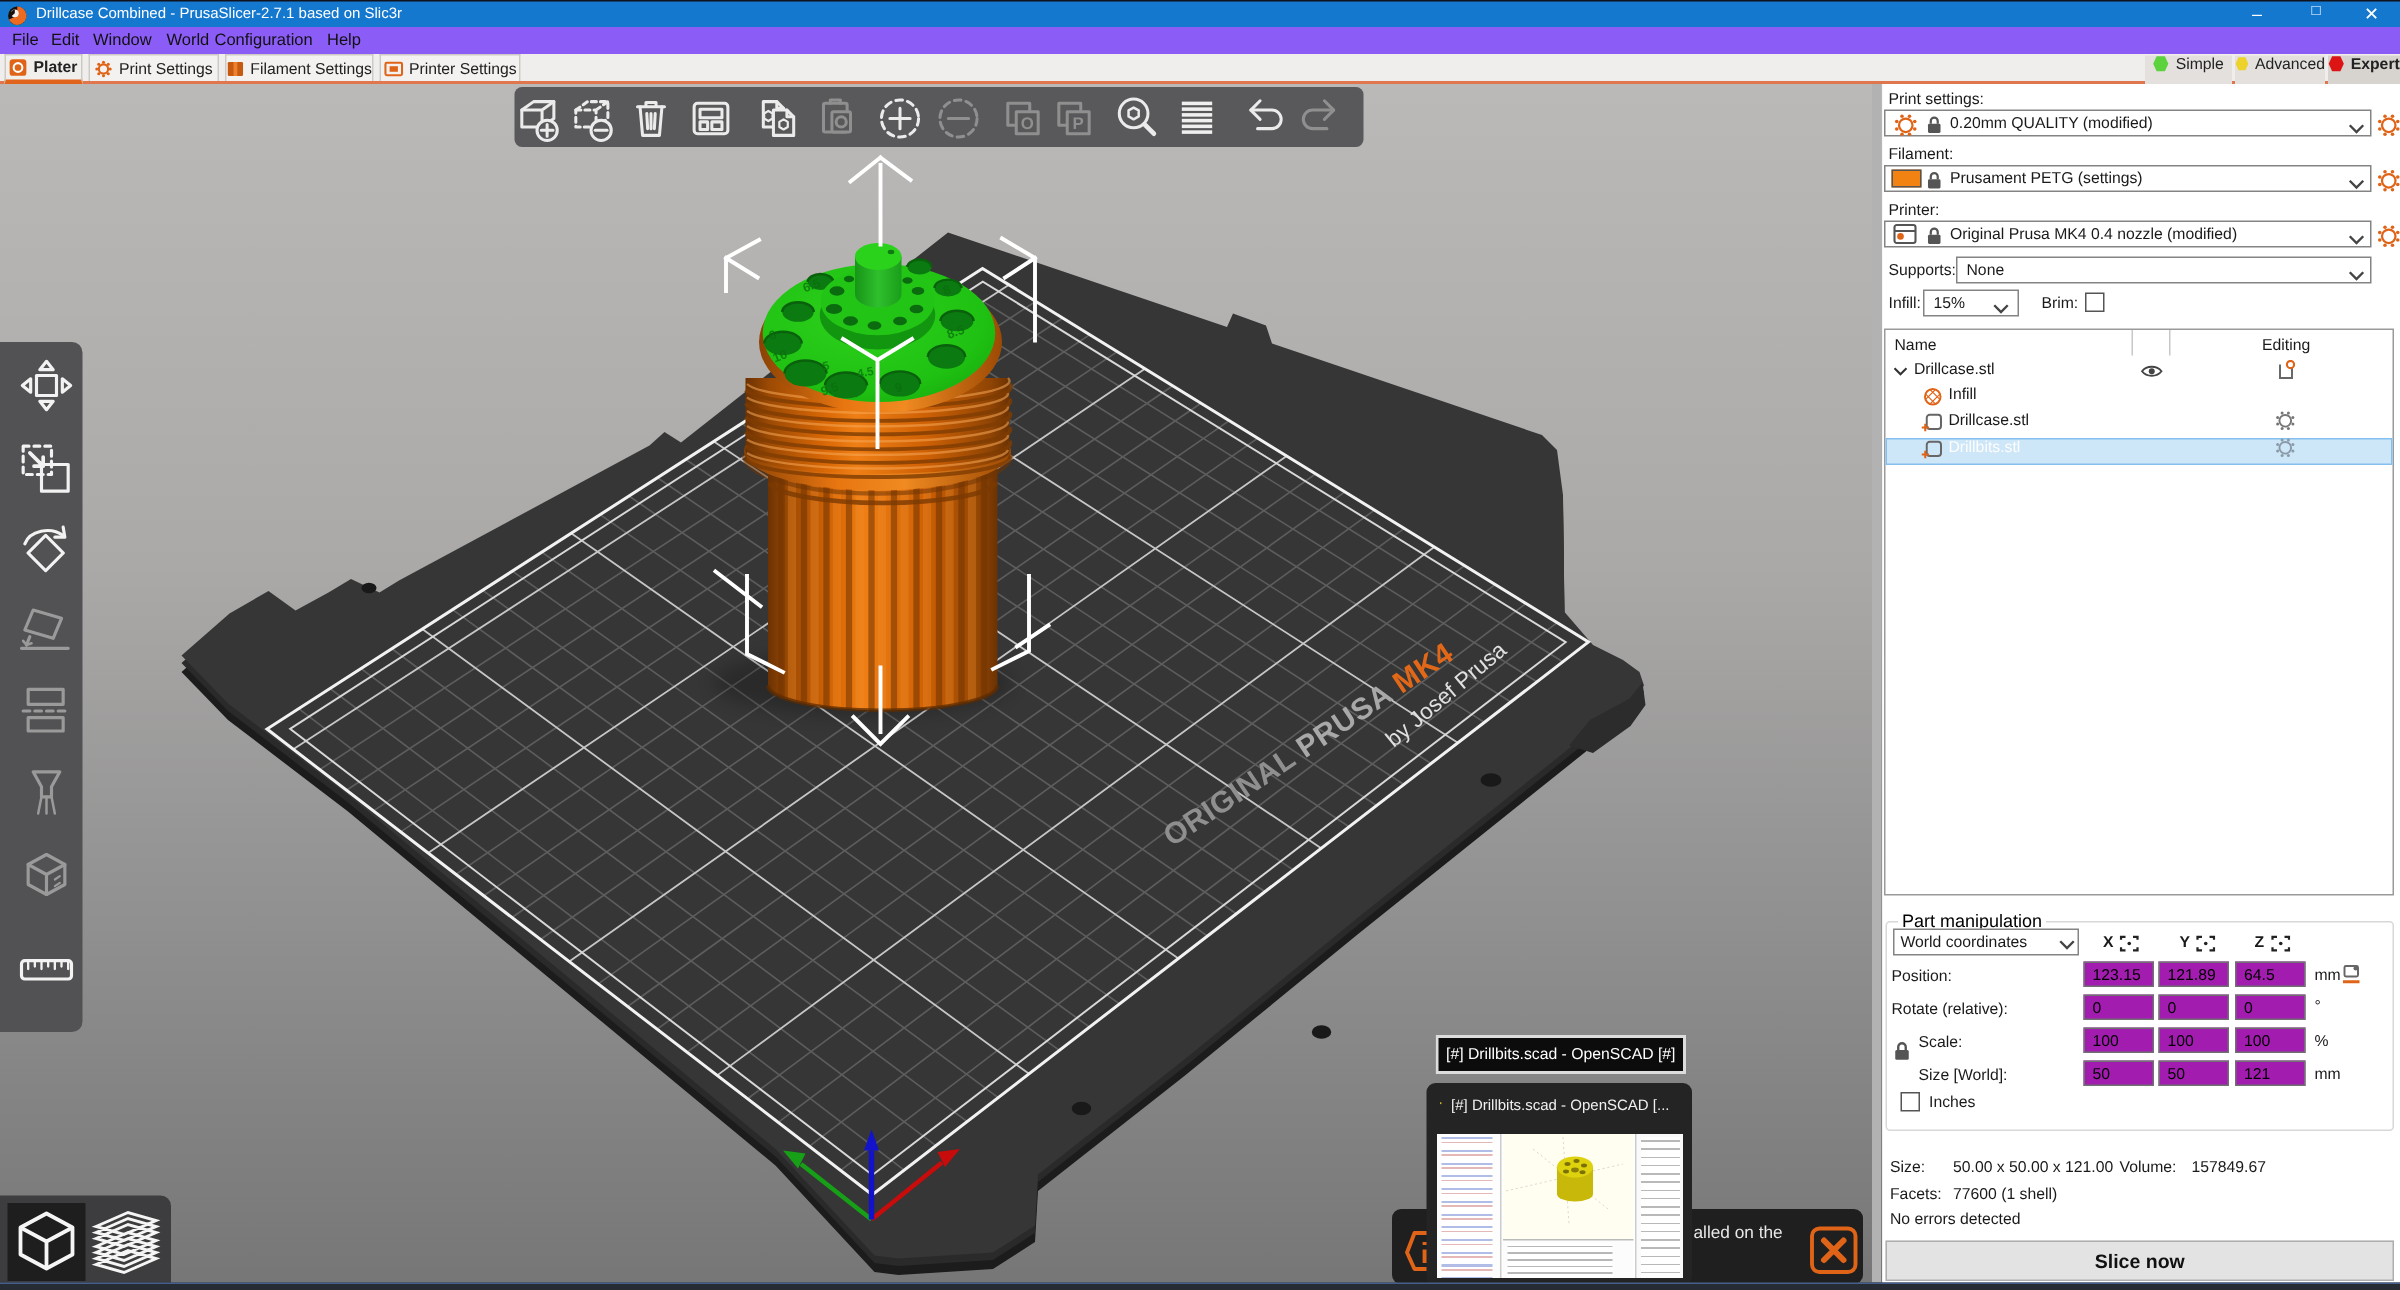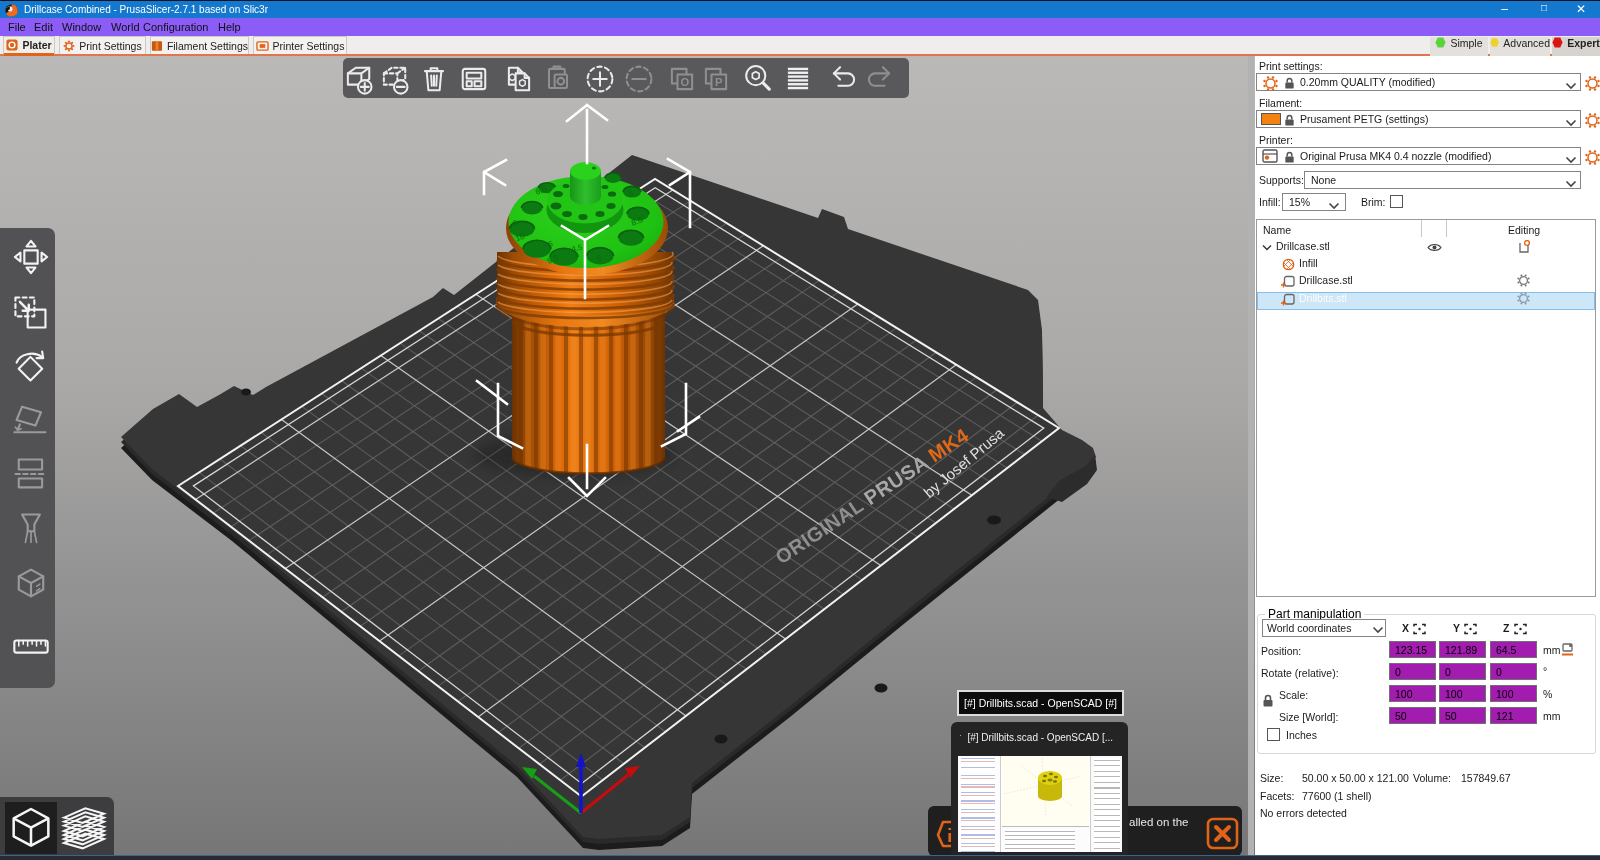--- a/index.html
+++ b/index.html
@@ -621,14 +621,15 @@
     </svg>
 <div class="cb" style="left:12px;top:672px"></div>
 <div class="lbl" style="left:31px;top:673px">Inches</div>
 <div class="lbl" style="left:5px;top:716px">Size:</div>
 <div class="lbl" style="left:47px;top:716px">50.00 x 50.00 x 121.00</div>
 <div class="lbl" style="left:158px;top:716px">Volume:</div>
 <div class="lbl" style="left:206px;top:716px">157849.67</div>
 <div class="lbl" style="left:5px;top:734px">Facets:</div>
 <div class="lbl" style="left:47px;top:734px">77600 (1 shell)</div>
 <div class="lbl" style="left:5px;top:751px">No errors detected</div>
+<div id="slicebtn">Slice now</div>
   </div>
 <div id="splitter"></div>
 <div id="botbar"></div>
 </body></html>

